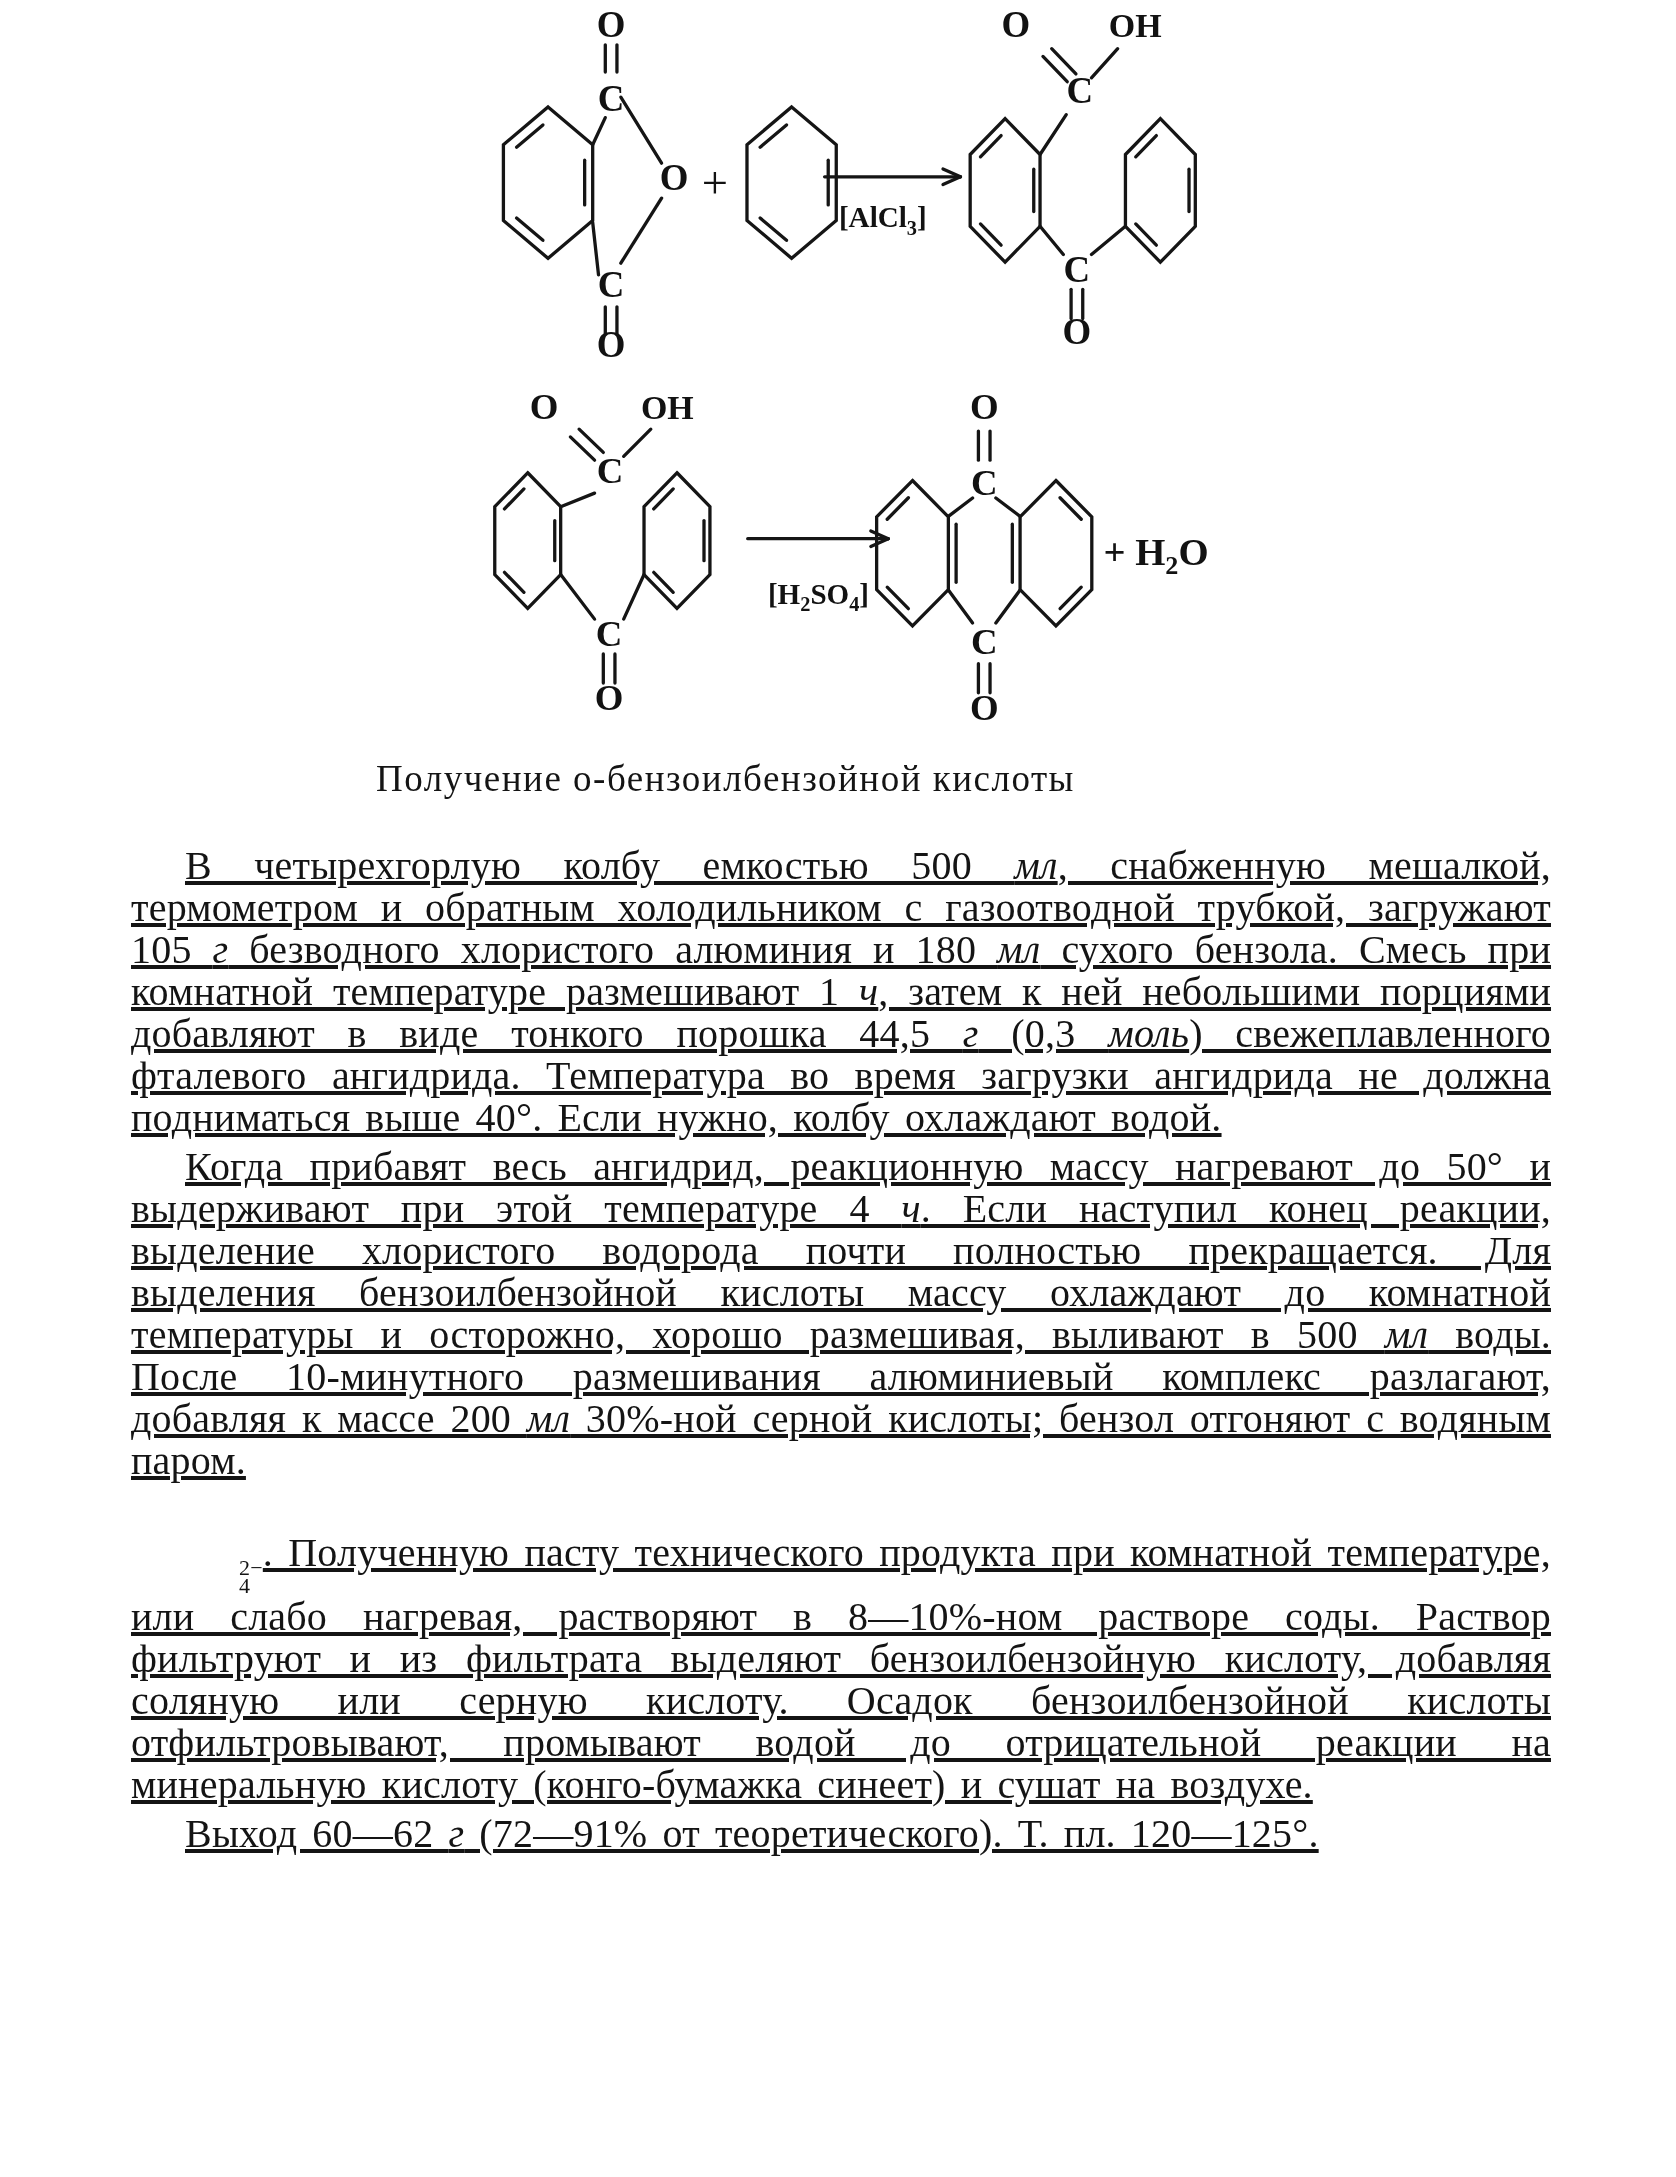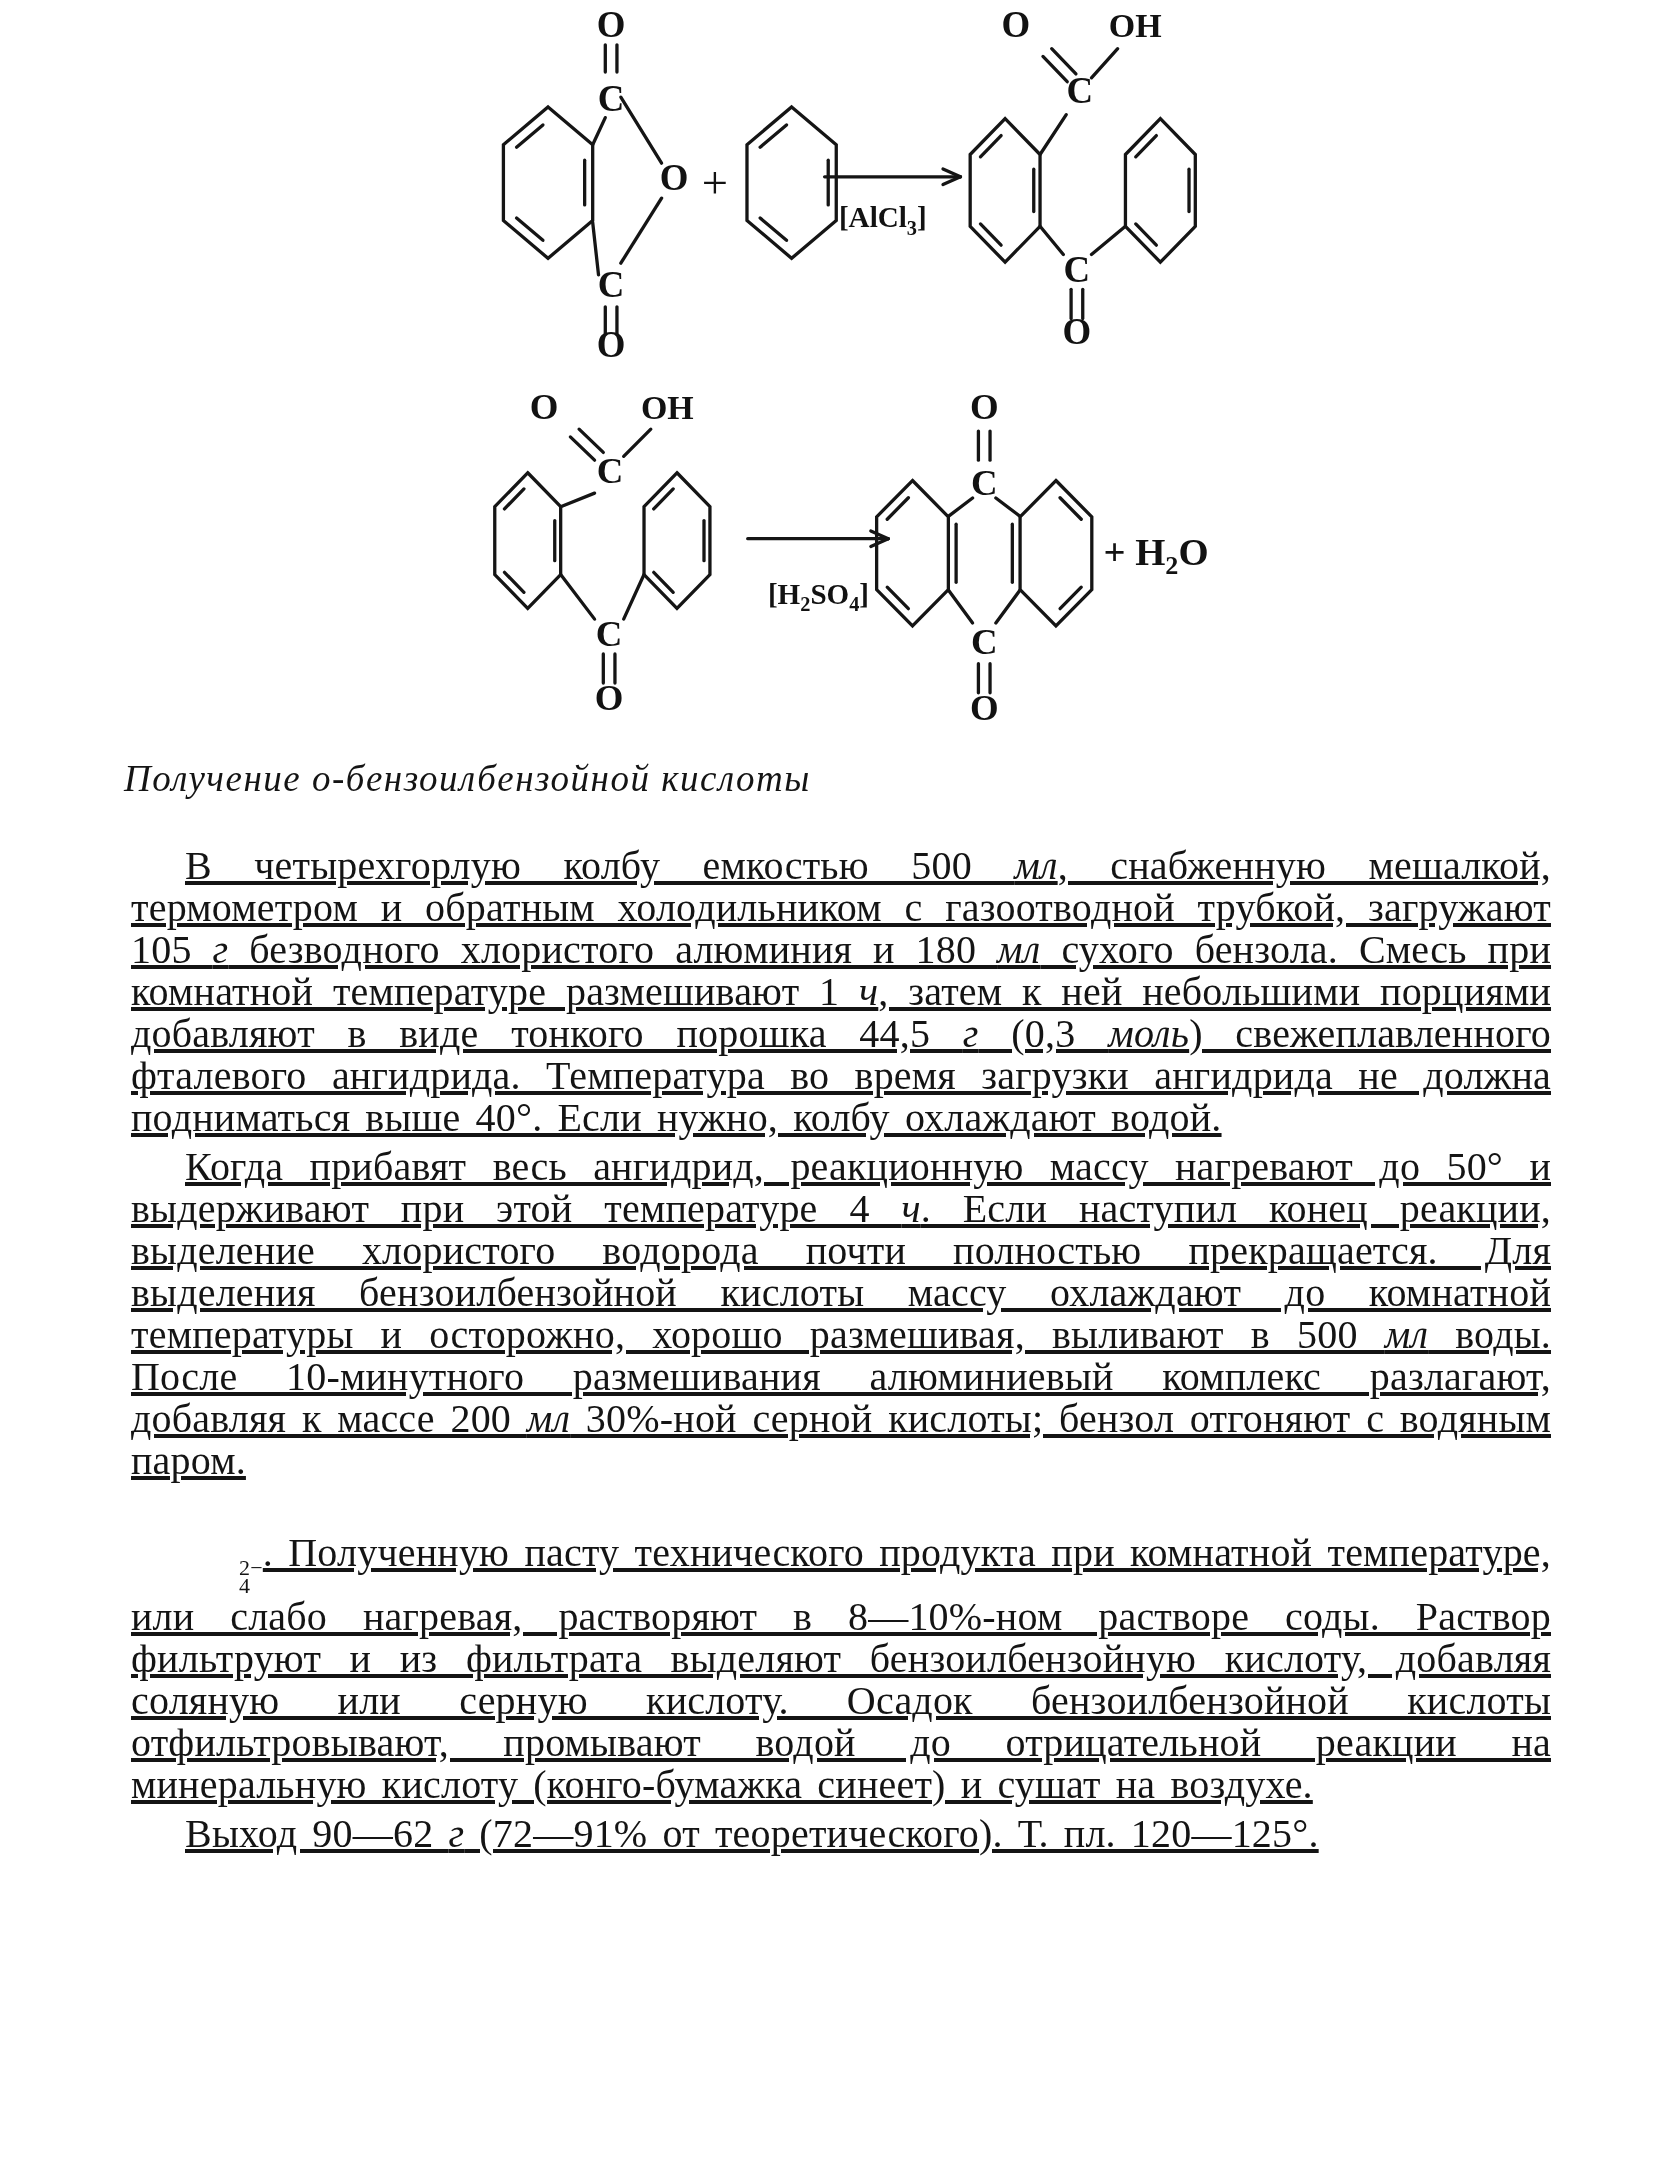--- a/index.html
+++ b/index.html
@@ -17,22 +17,22 @@
   text.atom{font-size:38px;text-anchor:middle;}
   text.atom-oh{font-size:35px;text-anchor:middle;}
   text.plus{font-size:48px;text-anchor:middle;font-weight:normal;}
   text.cat{font-size:30px;text-anchor:middle;}
   text.cat tspan.sub{font-size:21px;}
   text.h2o{font-size:40px;text-anchor:start;}
   text.h2o tspan.sub{font-size:27px;}
 
   .textcol{position:absolute;left:124px;top:757px;width:1434px;}
   .doc-title{
-    font-size:37px;font-style:italic;font-weight:normal;
-    width:1203px;margin:0 0 45px 0;letter-spacing:1.5px;
+    font-size:37px;font-weight:normal;
+    width:1203px;text-align:center;margin:0 0 45px 0;letter-spacing:1.5px;
   }
   .para{
     font-size:40px;line-height:42px;text-align:justify;
     text-indent:54px;margin:7px;word-spacing:4.9px;letter-spacing:0.2px;text-decoration:underline;
   }
   .para.gap{margin-top:50px;}
   .para .it{font-style:italic;}
   .stack{
     display:inline-flex;flex-direction:column;
     font-size:22px;line-height:18.4px;vertical-align:-8.7px;text-align:left;
@@ -195,17 +195,17 @@
   </svg>
 
   <div class="textcol">
     <h2 class="doc-title">Получение о-бензоилбензойной кислоты</h2>
     <p class="para"><span>В четырехгорлую колбу емкостью 500 </span><span class="it">мл</span><span>, снабженную мешалкой, термометром и обратным холодильником с газоотводной трубкой, загружают 105 </span><span class="it">г</span><span> безводного хлористого алюминия и 180 </span><span class="it">мл</span><span> сухого бензола. Смесь при комнатной температуре размешивают 1 </span><span class="it">ч</span><span>, затем к ней небольшими порциями добавляют в виде тонкого порошка 44,5 </span><span class="it">г</span><span> (0,3 </span><span class="it">моль</span><span>) свежеплавленного фталевого ангидрида. Температура во время загрузки ангидрида не должна подниматься выше 40°. Если нужно, колбу охлаждают водой.</span></p>
     <p class="para"><span>Когда прибавят весь ангидрид, реакционную массу нагревают до 50° и выдерживают при этой температуре 4 </span><span class="it">ч</span><span>. Если наступил конец реакции, выделение хлористого водорода почти полностью прекращается. Для выделения бензоилбензойной кислоты массу охлаждают до комнатной температуры и осторожно, хорошо размешивая, выливают в 500 </span><span class="it">мл</span><span> воды. После 10-минутного размешивания алюминиевый комплекс разлагают, добавляя к массе 200 </span><span class="it">мл</span><span> 30%-ной серной кислоты; бензол отгоняют с водяным паром.</span></p>
     <p class="para gap"><span class="stack">
           <span>2−</span>
           <span>4</span>
         </span><span>. Полученную пасту технического продукта при комнатной температуре, или слабо нагревая, растворяют в 8—10%-ном растворе соды. Раствор фильтруют и из фильтрата выделяют бензоилбензойную кислоту, добавляя соляную или серную кислоту. Осадок бензоилбензойной кислоты отфильтровывают, промывают водой до отрицательной реакции на минеральную кислоту (конго-бумажка синеет) и сушат на воздухе.</span></p>
-    <p class="para"><span>Выход 90—62 </span><span class="it">г</span><span> (72—91% от теоретического). Т. пл. 120—125°.</span></p>
+    <p class="para"><span>Выход 60—62 </span><span class="it">г</span><span> (72—91% от теоретического). Т. пл. 120—125°.</span></p>
   </div>
 
 </div>
 
 
 </body></html>

